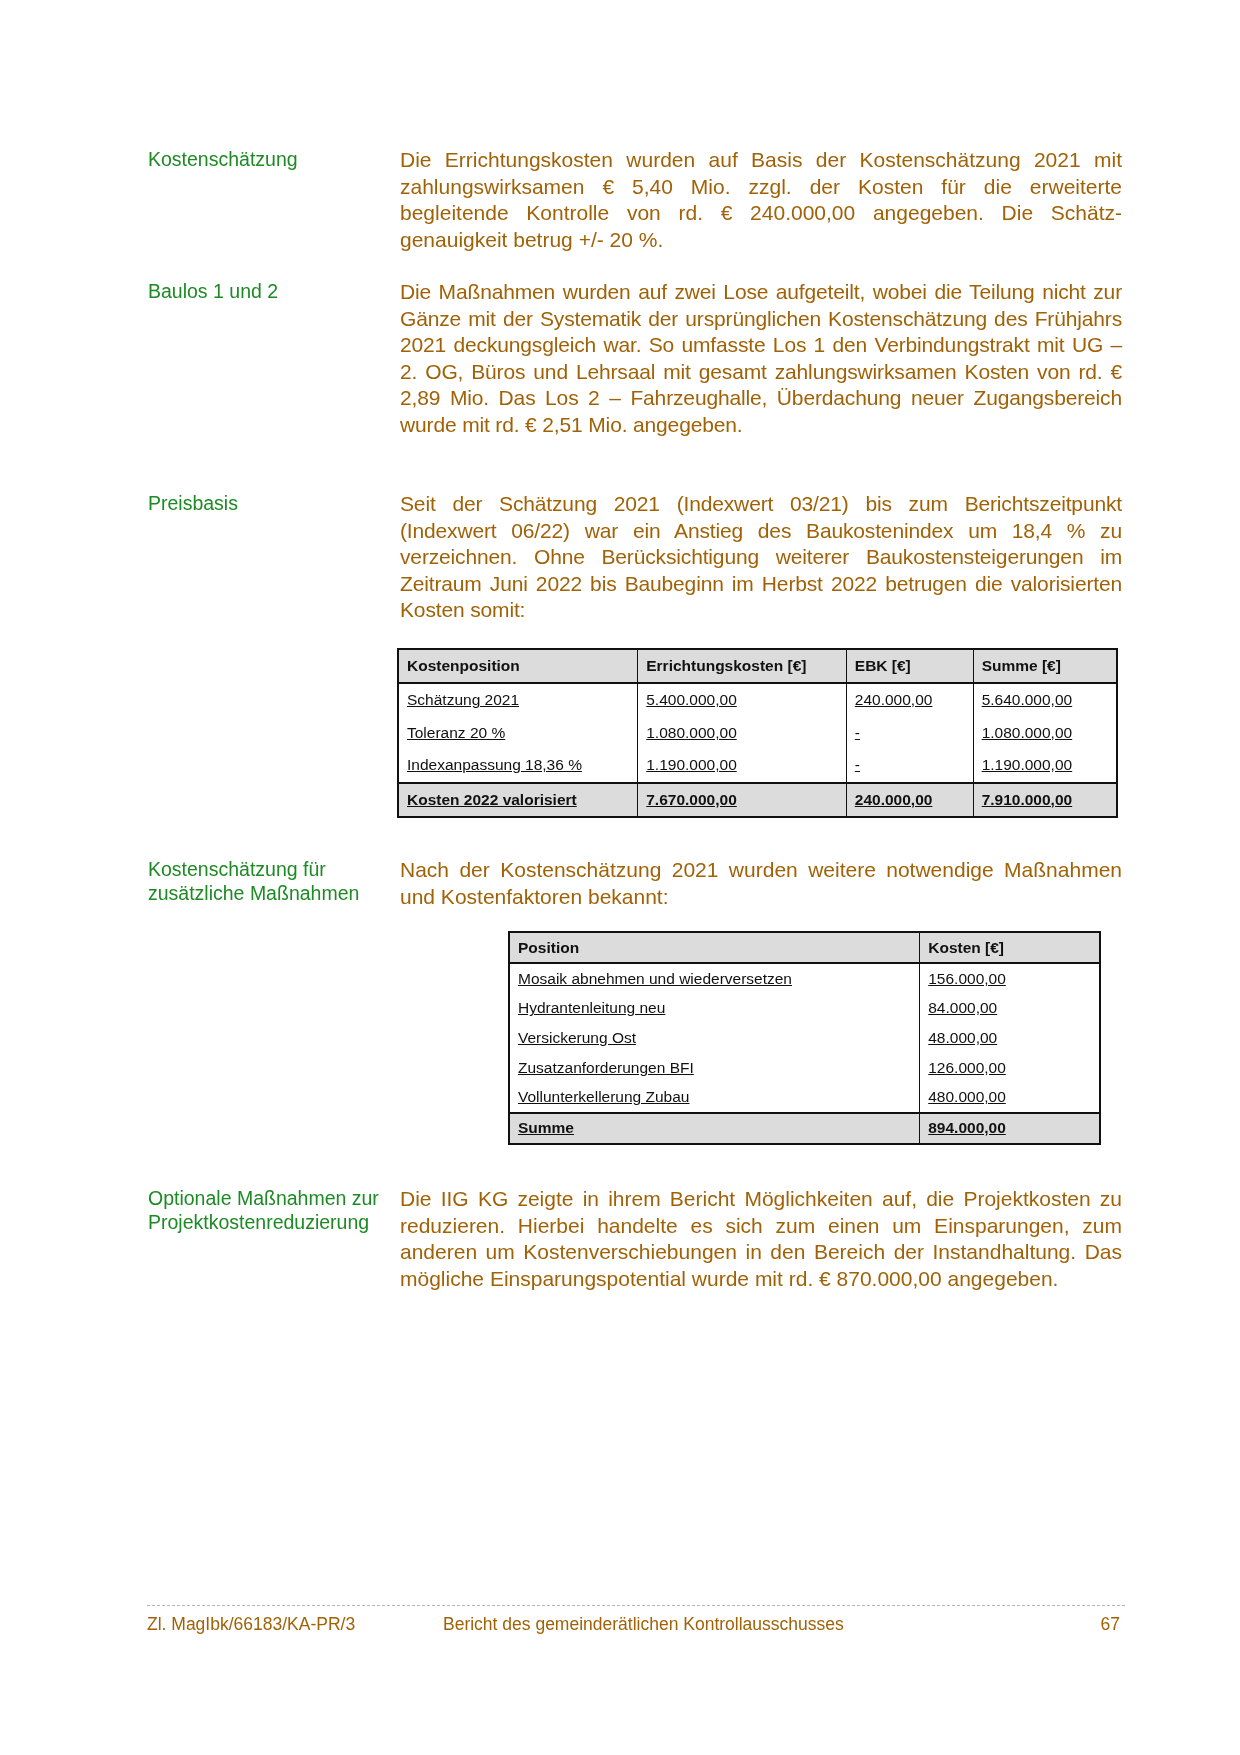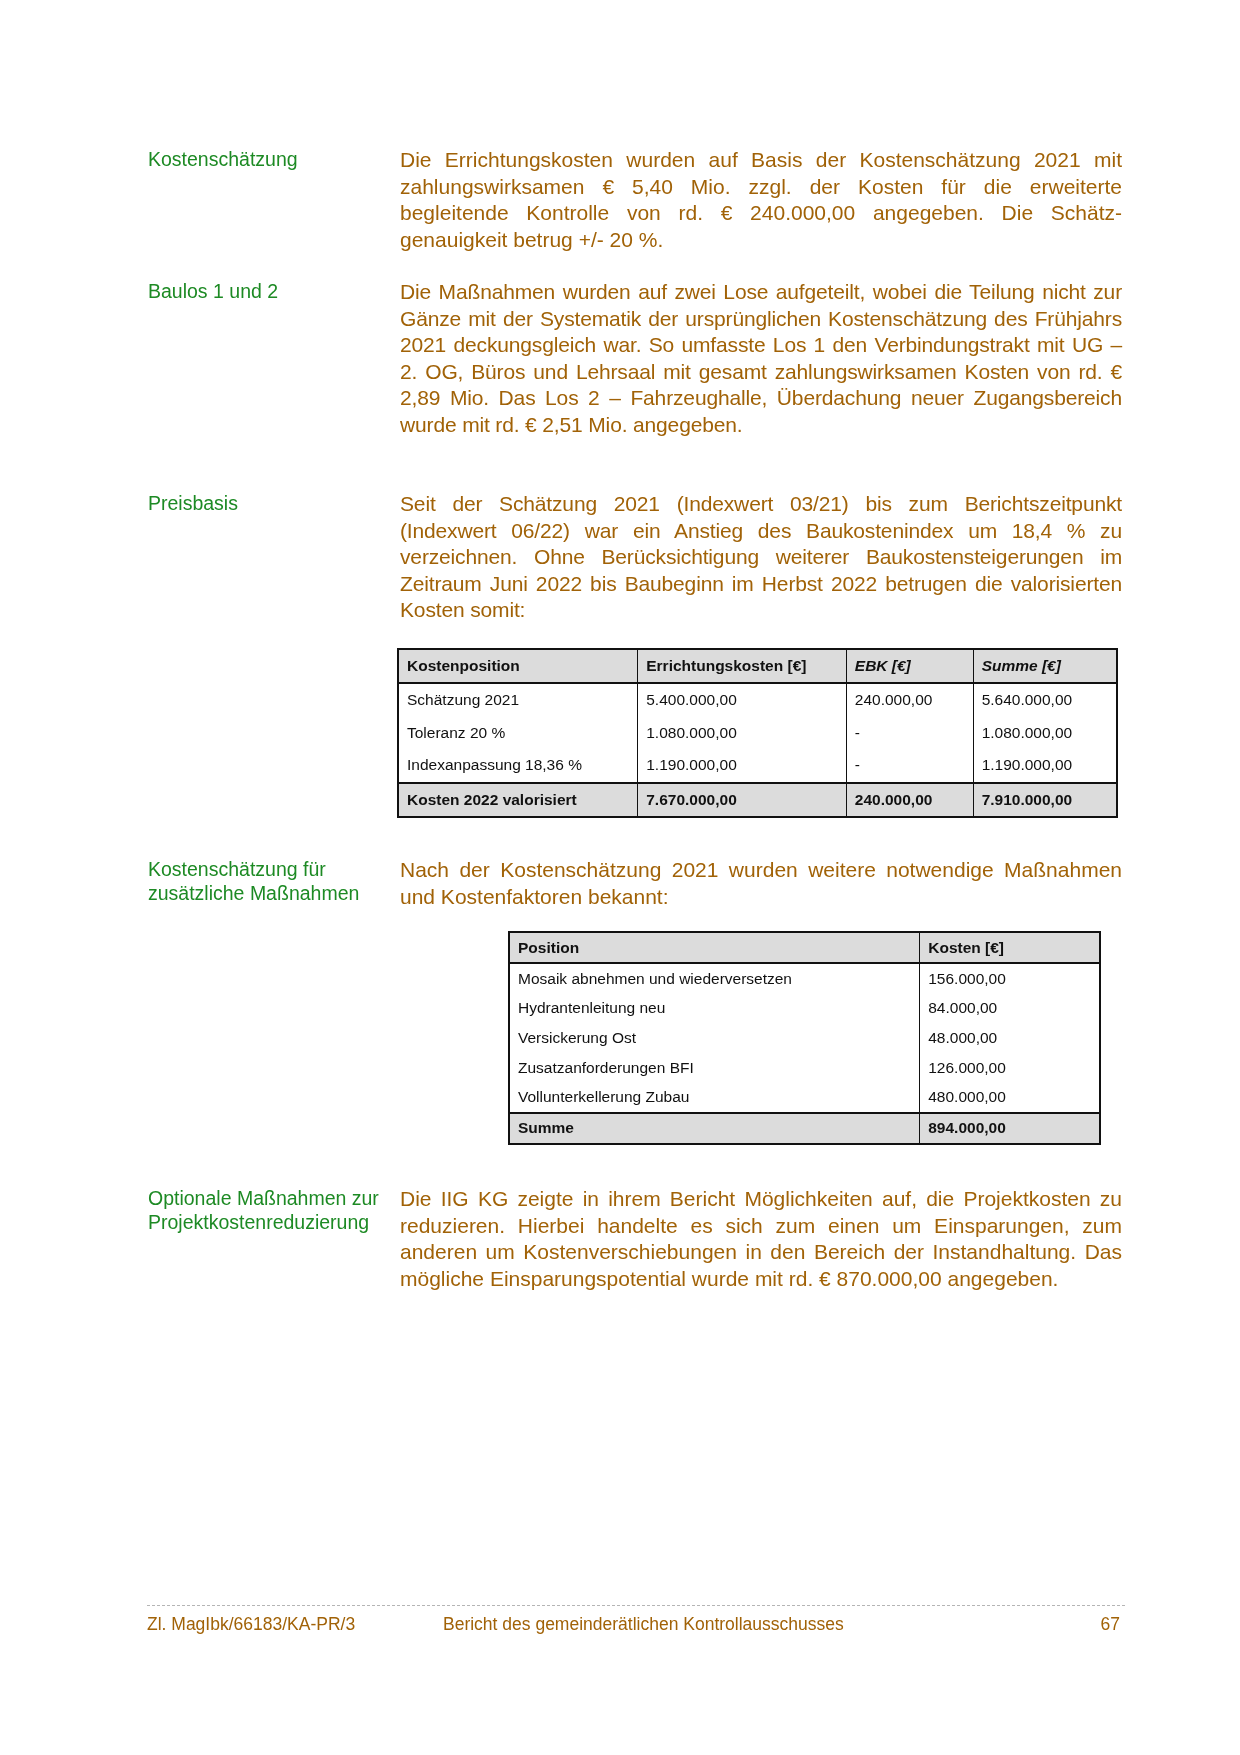--- a/index.html
+++ b/index.html
@@ -21,26 +21,26 @@
     table.cost {
       position: absolute; border-collapse: collapse;
       font-size: 15.5px; color: #111;
       border: 2px solid #111;
     }
     table.cost th {
       background: #dcdcdc; font-weight: bold;
       border: 1px solid #111; border-bottom: 2px solid #111;
       padding: 0 8px; text-align: left;
     }
-    table.cost td { padding: 0 8px; border-left: 1px solid #111; border-right: 1px solid #111; }
+    table.cost td { padding: 0 8px; border-left: 1px solid #111; border-right: 1px solid #111; text-decoration: underline; }
     table.cost tr.total td {
       background: #dcdcdc; font-weight: bold; border-top: 2px solid #111;
     }
     .r { text-align: left; }
-    .c { text-align: left; font-style: italic; }
+    .c { text-align: left; }
 
     #t1 { left: 397px; top: 648px; width: 721px; }
     #t1 th { height: 32px; margin-left: 31px; }
     #t1 td { height: 32.5px; }
     #t1 tr.total td { height: 32px; }
     #t1 col.c1 { width: 241px; } #t1 col.c2 { width: 209px; }
     #t1 col.c3 { width: 127px; } #t1 col.c4 { width: 144px; }
     #t1 .ebk { padding-right: 28px; }
     #t1 .sum { padding-right: 28px; }
 

